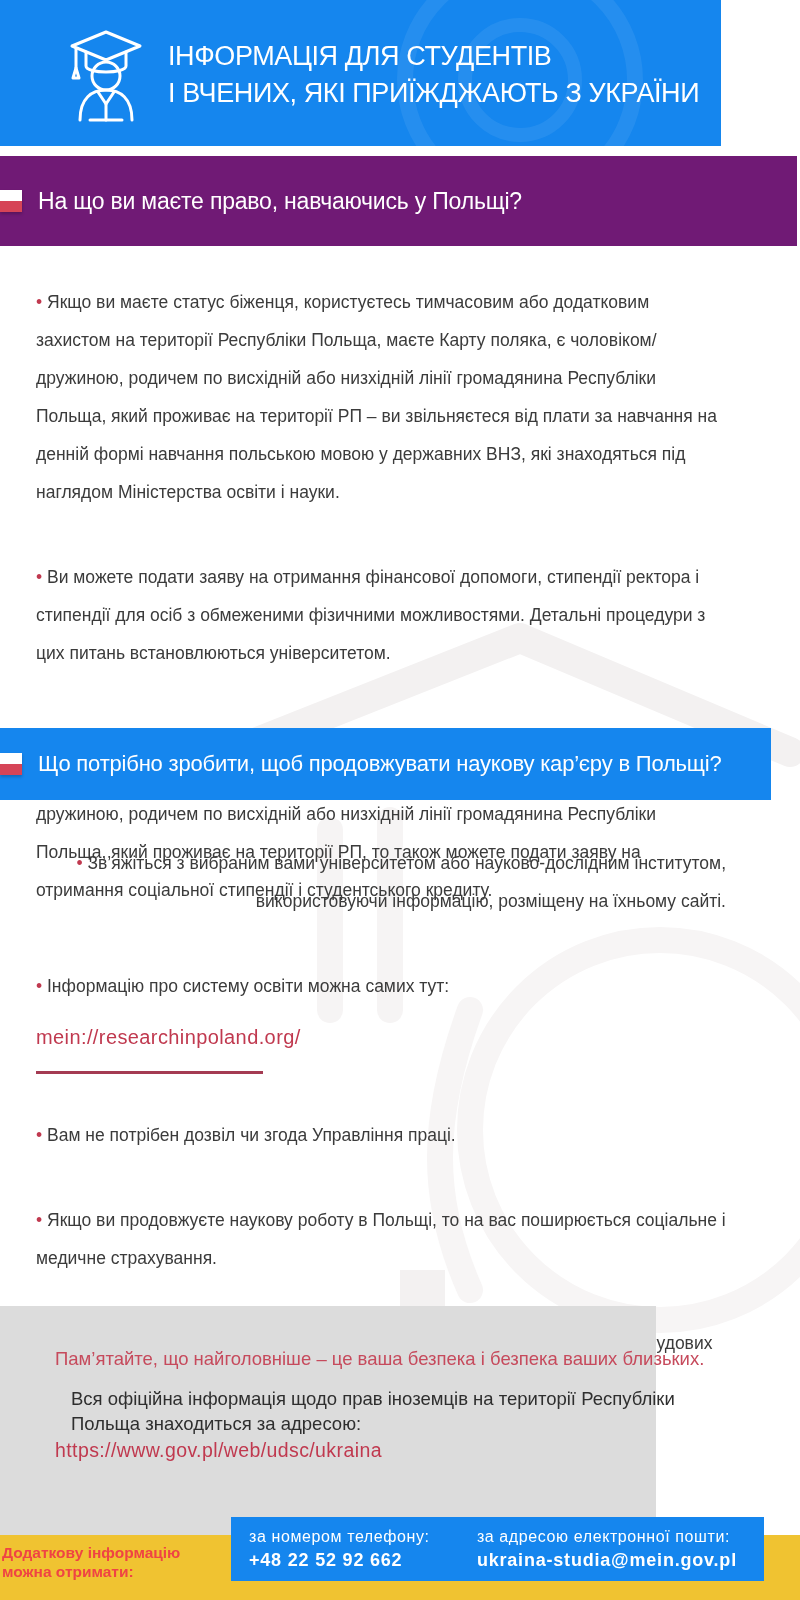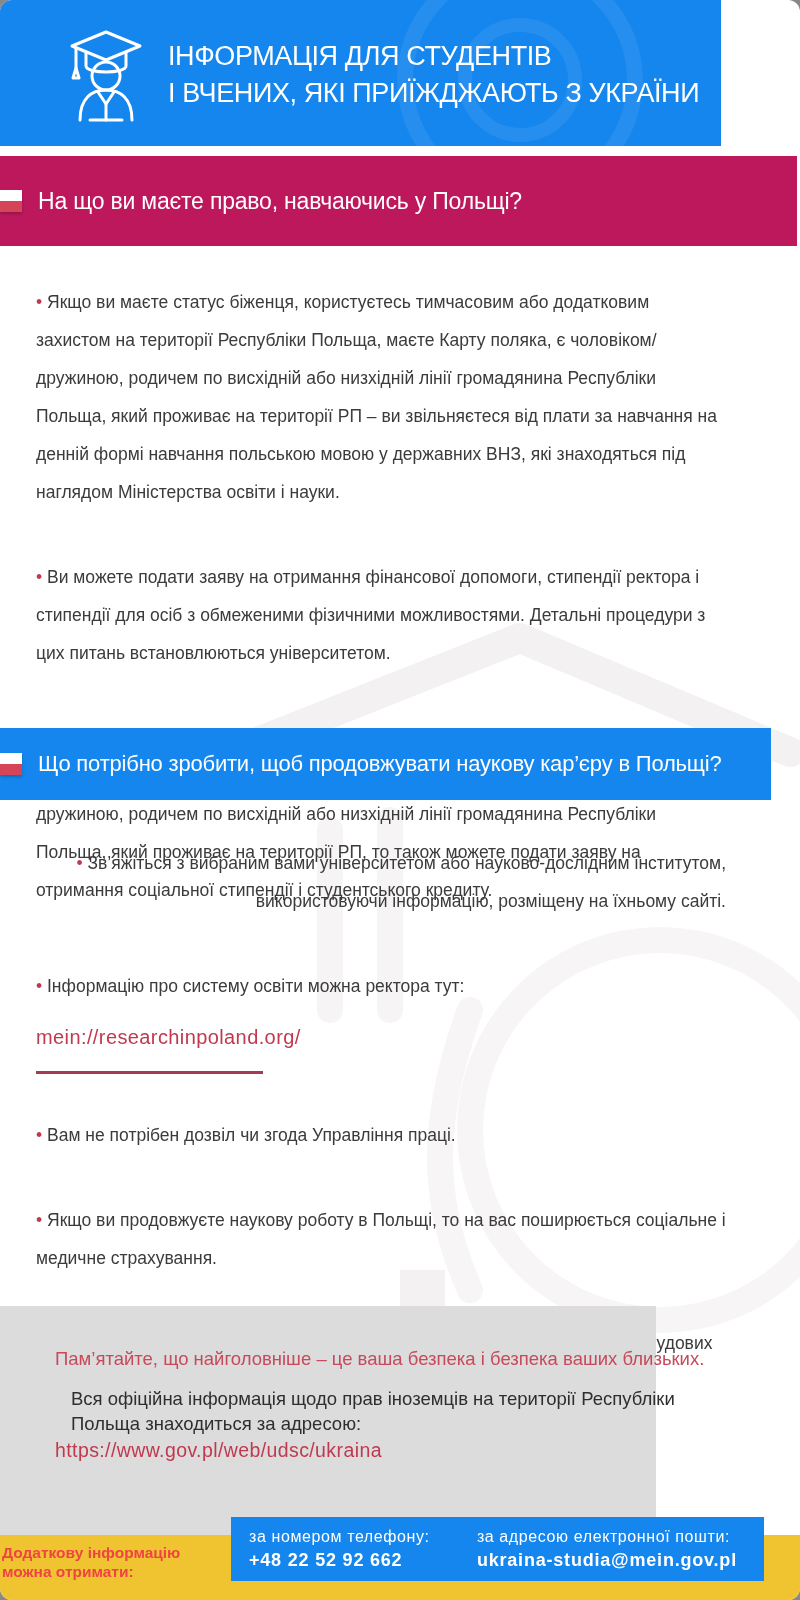--- a/index.html
+++ b/index.html
@@ -1,32 +1,32 @@
 <!DOCTYPE html>
 <html><head>
 <meta charset="utf-8">
 <style>
   html,body{margin:0;padding:0;background:#888;}
   .page{
     position:relative;width:800px;height:1600px;margin:0 auto;
     background:#ffffff;overflow:hidden;
-    font-family:"Liberation Sans",sans-serif;color:#3b3b3b;border-radius:12px;
+    font-family:"Liberation Sans",sans-serif;color:#3b3b3b;
   }
   .layer{position:absolute;inset:0;z-index:0;pointer-events:none;}
   .z1{position:absolute;z-index:1;}
 
   
   .header-band{left:0;top:0;width:721px;height:146px;background:#1586ee;overflow:hidden;}
   .grad-icon{position:absolute;left:64px;top:24px;}
   .title{position:absolute;left:168px;top:38px;color:#fff;font-size:27px;line-height:37px;
          letter-spacing:-0.4px;font-weight:500;white-space:nowrap;}
 
   
   .band{position:absolute;left:0;display:flex;align-items:center;z-index:2;}
-  .band-yellow{top:156px;width:797px;height:90px;background:#be185d;}
+  .band-yellow{top:156px;width:797px;height:90px;background:#701a75;}
   .band-blue2{top:728px;width:771px;height:72px;background:#1586ee;}
   .flag{width:22px;height:22px;flex:0 0 22px;box-shadow:0 2px 3px rgba(0,0,0,.22);}
   .flag .t{height:50%;background:#ffffff;}
   .flag .b{height:50%;background:#d64457;}
   .band-heading{color:#ffffff;font-size:23px;letter-spacing:-0.2px;margin-left:16px;white-space:nowrap;}
   .band-blue2 .band-heading{font-size:22px;}
 
   
   .content{left:36px;width:690px;font-size:17.5px;line-height:38px;color:#3b3b3b;}
   .s1{top:246px;}
@@ -117,21 +117,21 @@
   <div class="band band-blue2">
     <div class="flag">
         <div class="t"></div>
         <div class="b"></div>
       </div>
     <div class="band-heading">Що потрібно зробити, щоб продовжувати наукову кар’єру в Польщі?</div>
   </div>
 
   <div class="z1 content s2">
     <p class="bullet pad-top">Зв’яжіться з вибраним вами університетом або науково-дослідним інститутом, використовуючи інформацію, розміщену на їхньому сайті.</p>
-    <p class="bullet tight">Інформацію про систему освіти можна ректора тут:</p>
+    <p class="bullet tight">Інформацію про систему освіти можна самих тут:</p>
     <div class="linkblock">
       <a class="redlink" href="#">mein://researchinpoland.org/</a>
       <div class="link-underline"></div>
     </div>
     <p class="bullet">Вам не потрібен дозвіл чи згода Управління праці.</p>
     <p class="bullet">Якщо ви продовжуєте наукову роботу в Польщі, то на вас поширюється соціальне і медичне страхування.</p>
     <p class="bullet">У рамках виконання наукової роботи ви користуєтеся правами в рамках трудових відносин на тих самих умовах, що й поляки.</p>
   </div>
 
   <div class="z1 gray-box">

